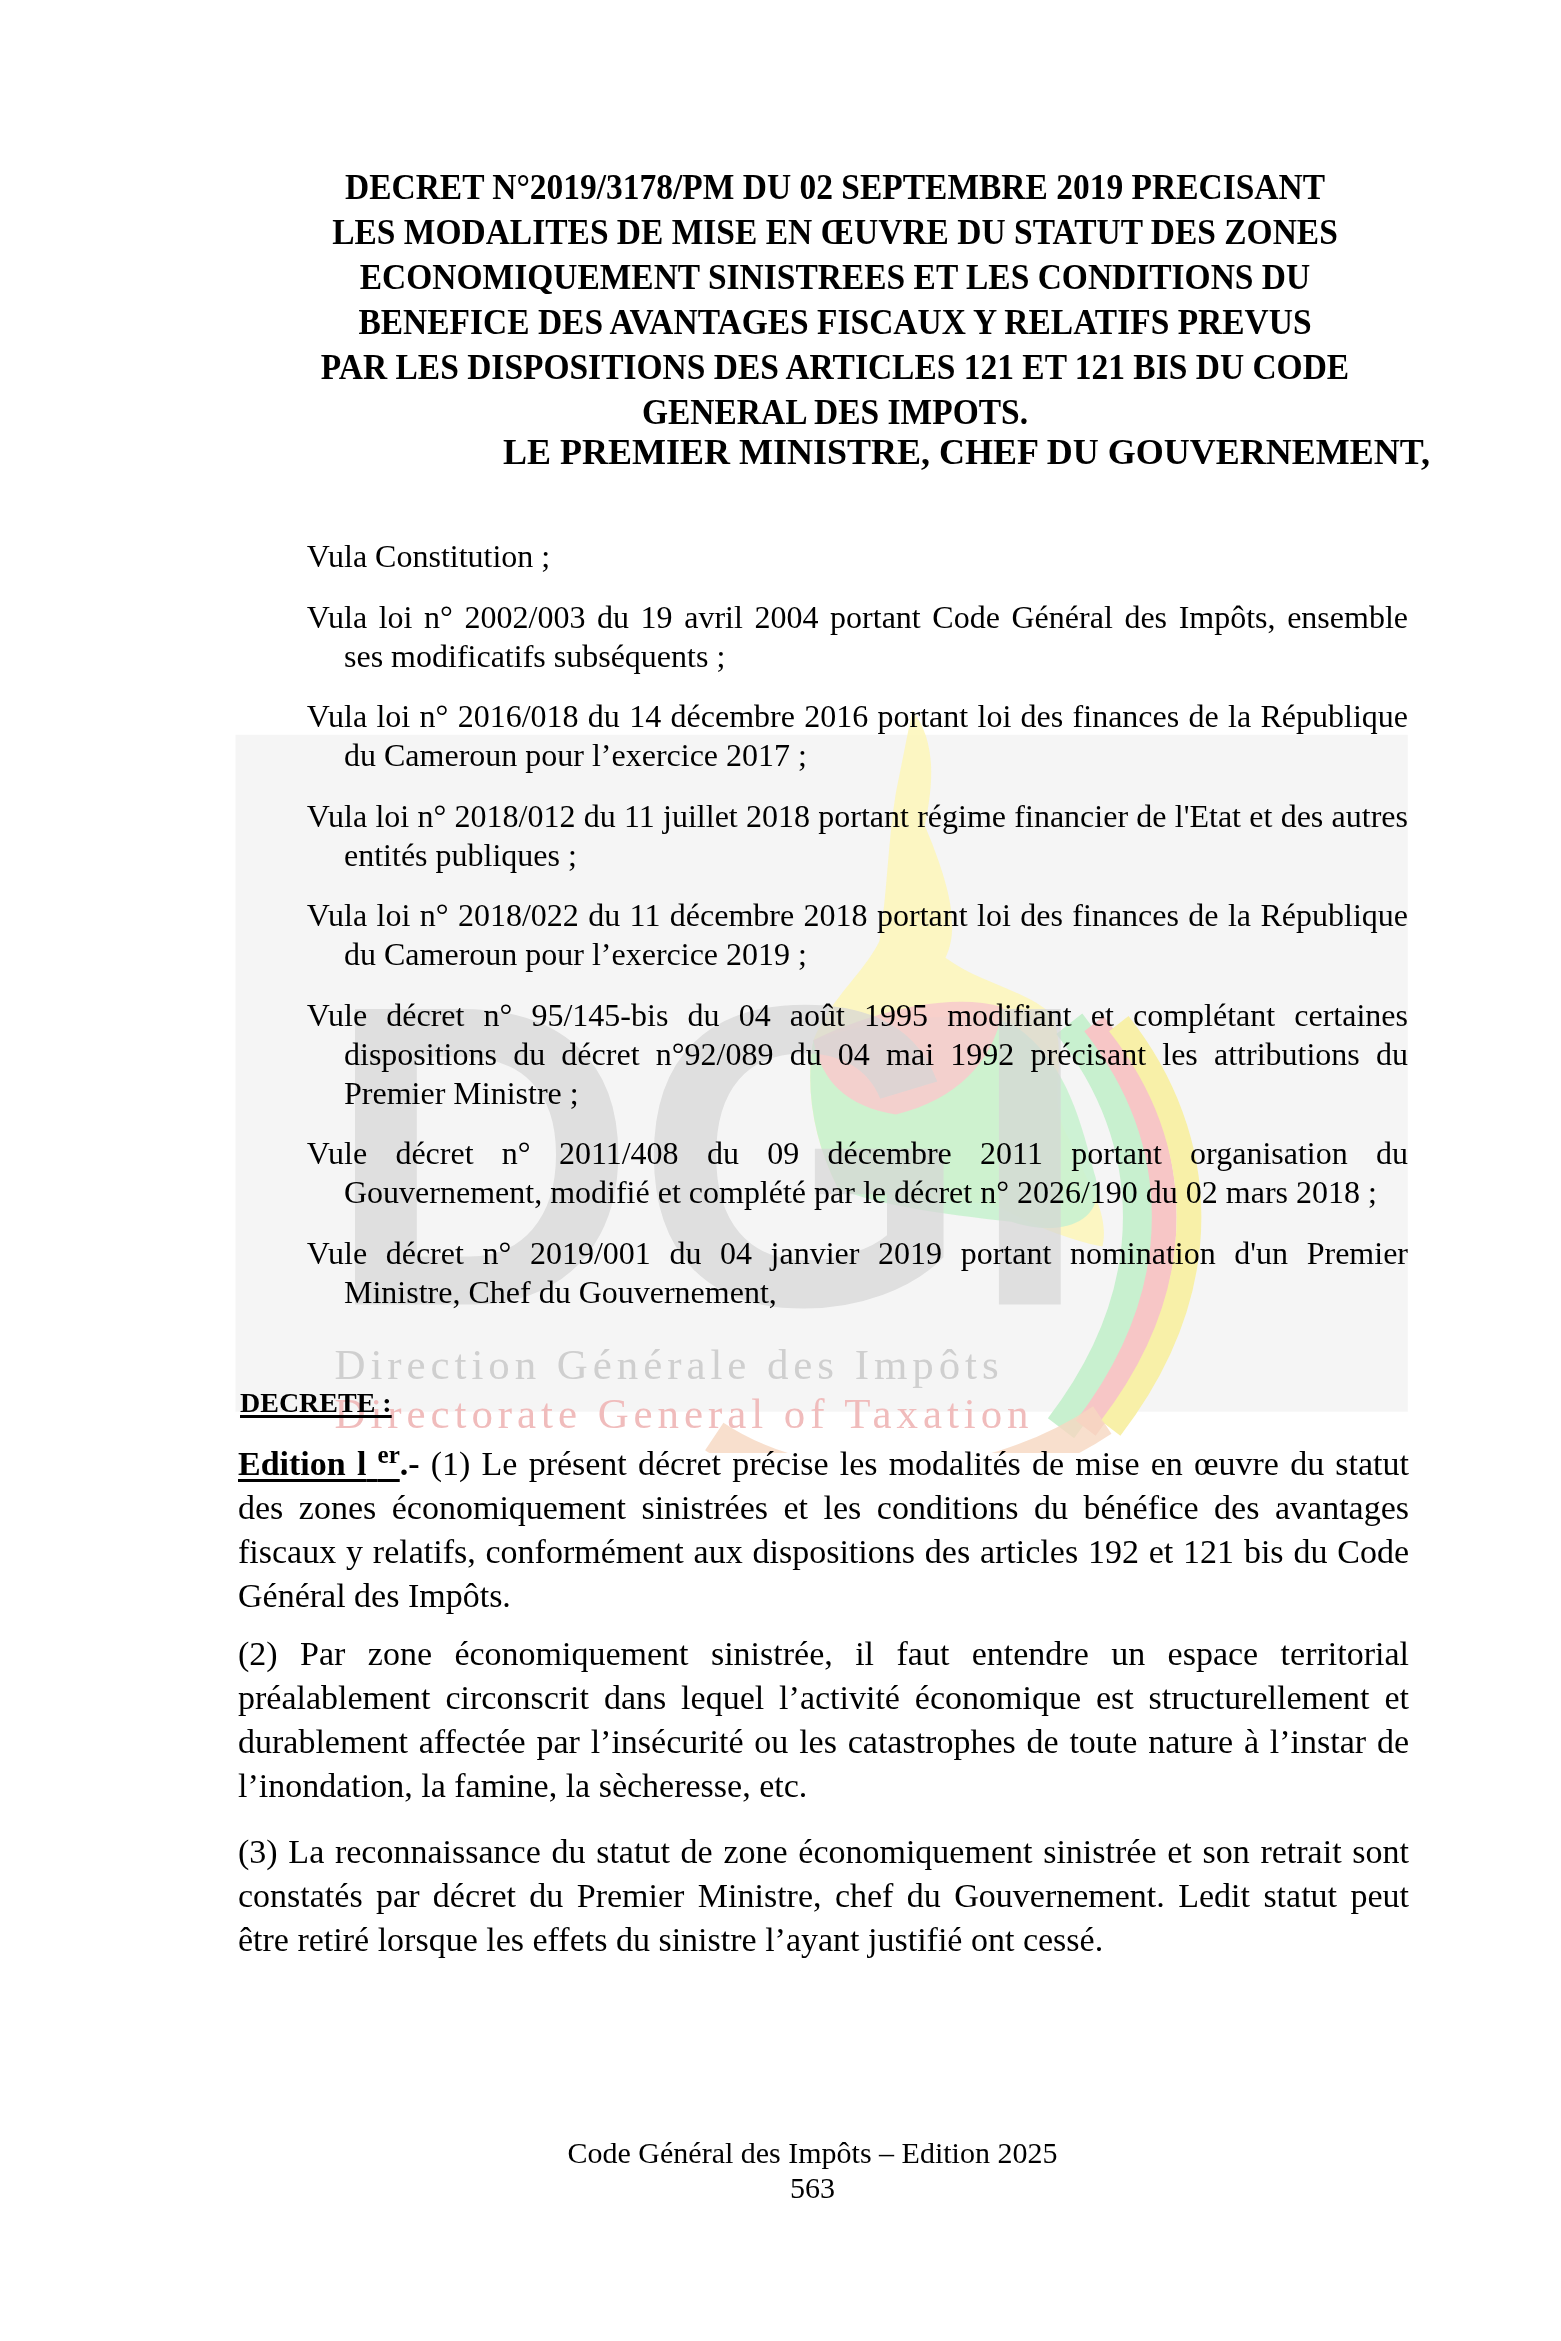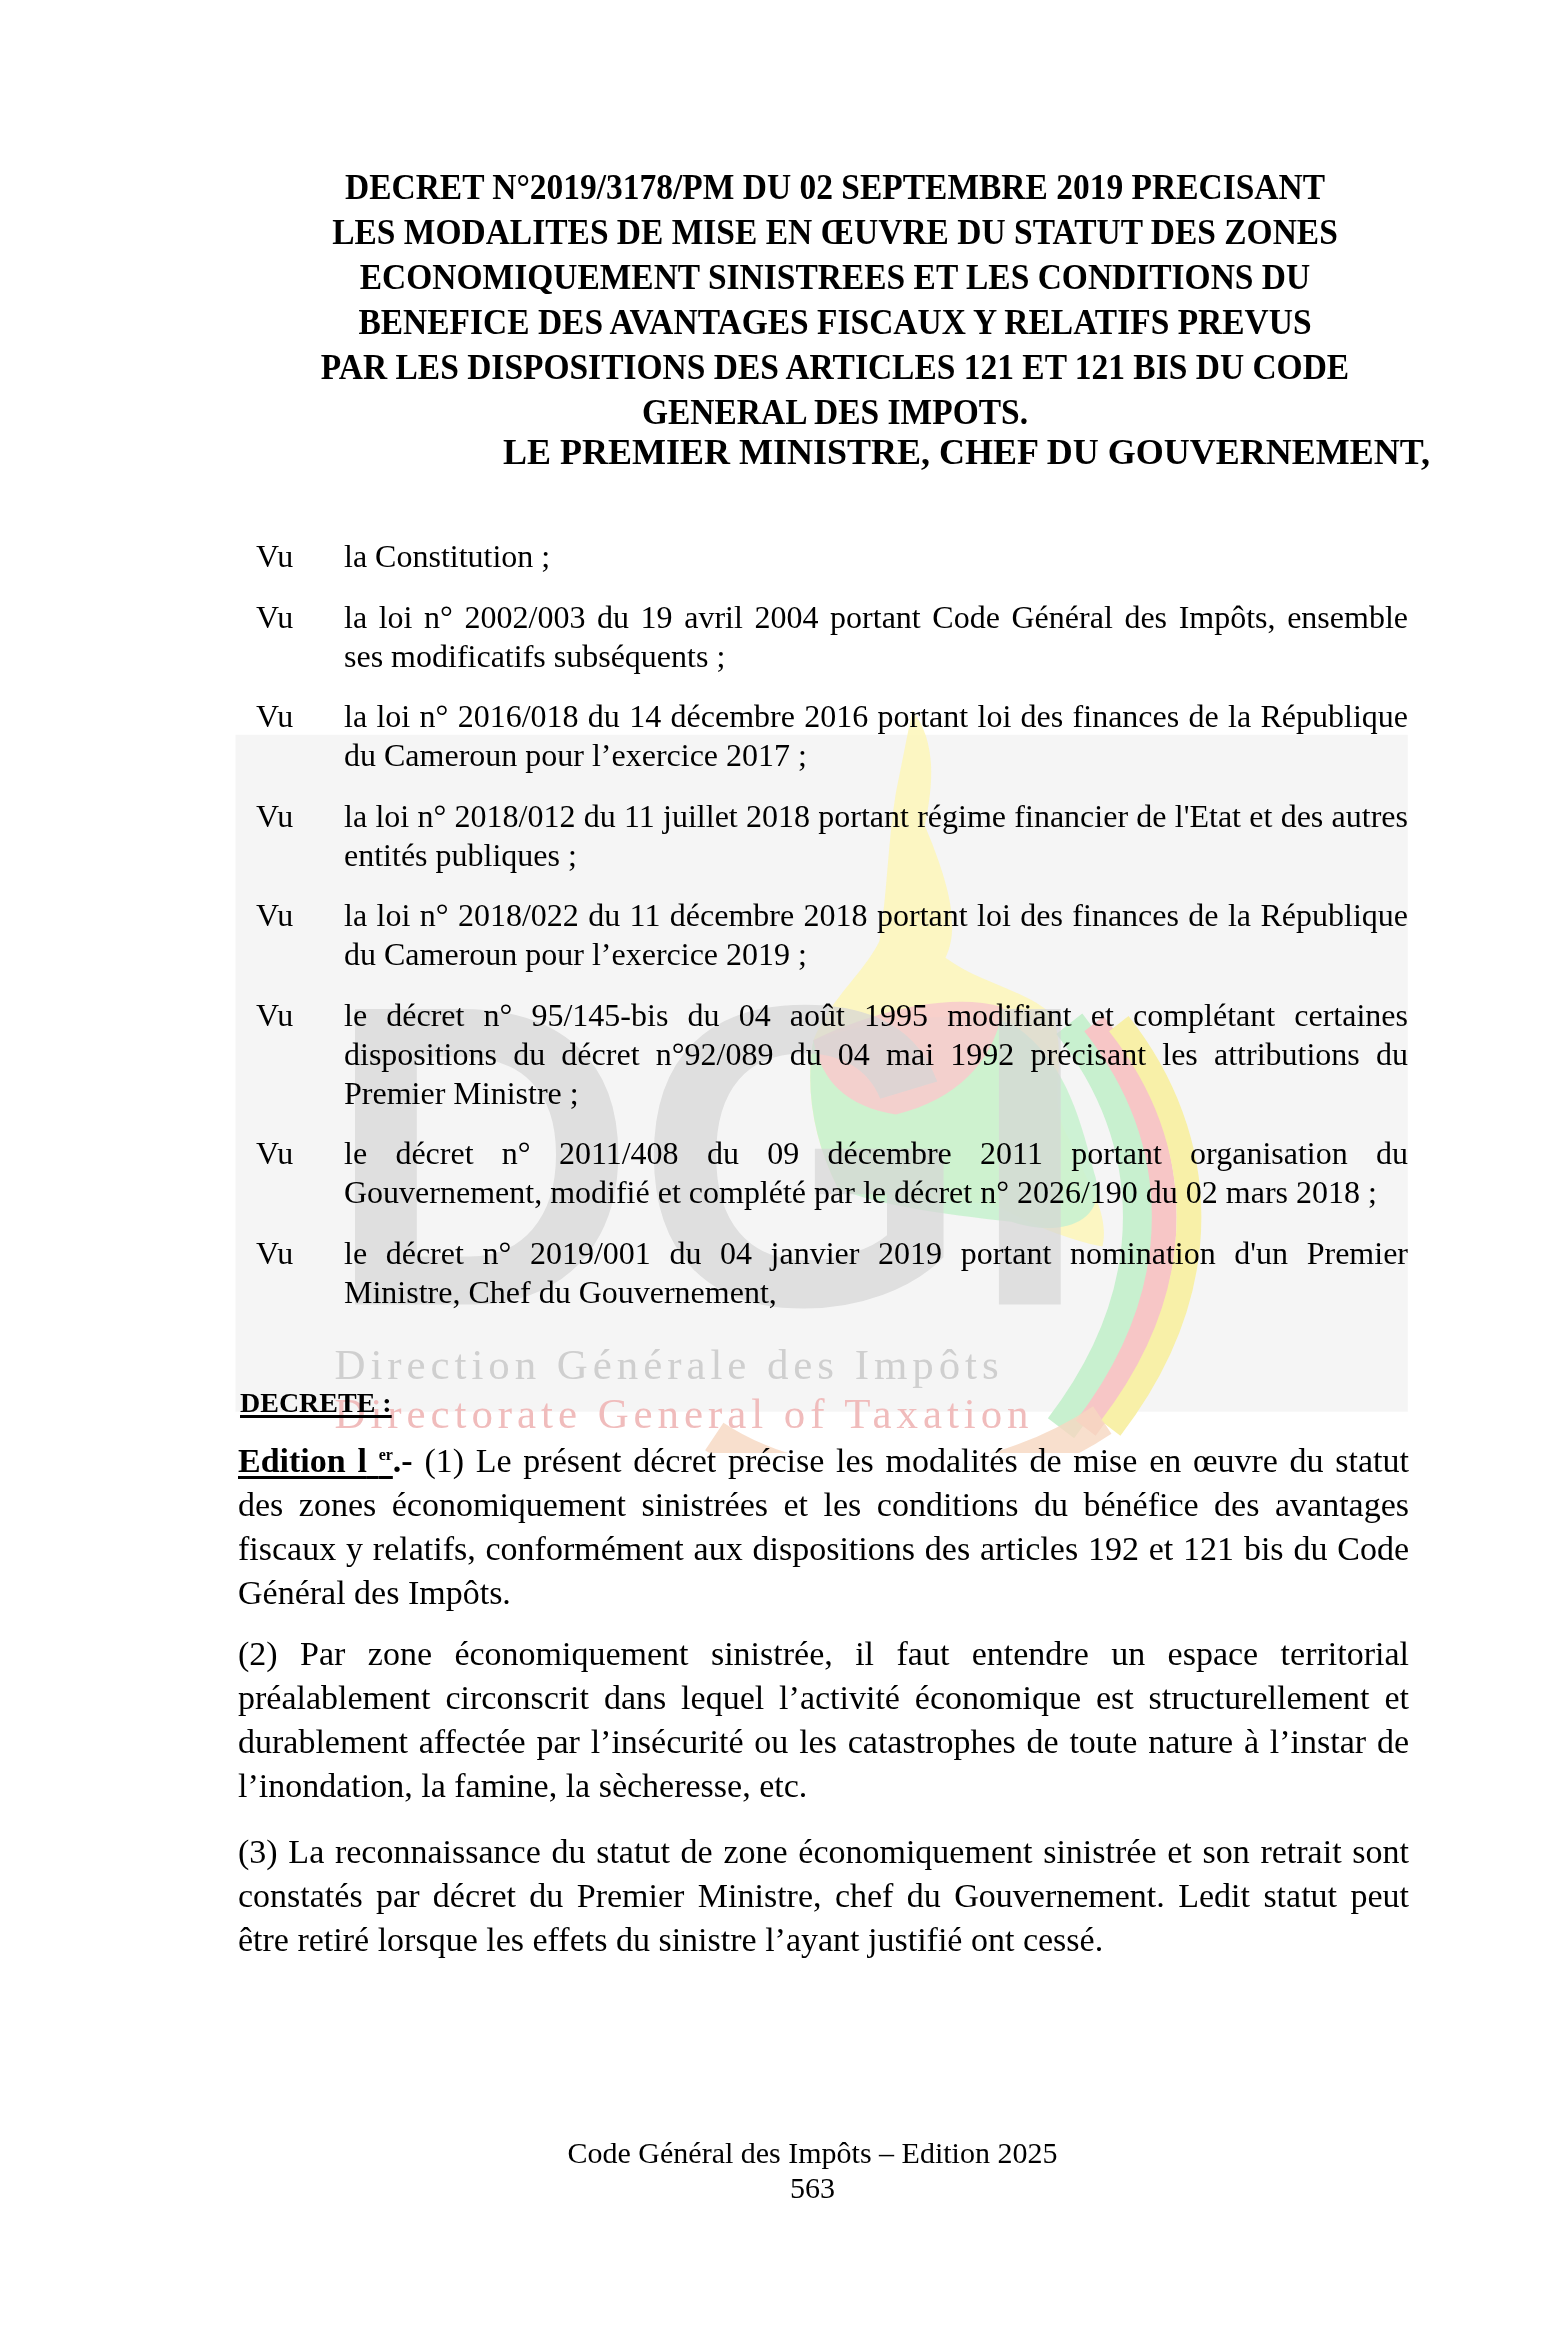--- a/index.html
+++ b/index.html
@@ -12,30 +12,30 @@
 
   .content { position: absolute; left: 0; top: 0; width: 1561px; z-index: 1; }
 
   .title { position: absolute; left: 240px; top: 165px; width: 1190px; text-align: center;
            font-weight: bold; font-size: 36px; line-height: 45px; transform: scaleX(0.93); transform-origin: center; }
   .subtitle { position: absolute; left: 240px; top: 430px; width: 1190px; text-align: right;
               font-weight: bold; font-size: 36px; line-height: 45px; }
 
   .visas { position: absolute; left: 256px; top: 537px; width: 1152px; }
   .visa { display: flex; font-size: 32px; line-height: 39px; margin-bottom: 21.5px; }
-  .visa-vu { width: 88px; flex: none; }
+  .visa-vu { width: 88px; flex: none; text-align: right; }
   .visa-text { flex: 1; text-align: justify; }
 
   .decrete { position: absolute; left: 240px; top: 1382px; width: 1190px; text-align: left;
              font-weight: bold; font-size: 28px; line-height: 41px; }
   .decrete span { text-decoration: underline; text-decoration-thickness: 3.3px; text-underline-offset: 3.3px; }
 
   .article { position: absolute; left: 238px; width: 1171px; font-size: 34px; line-height: 44px; text-align: justify; }
   .art-label { font-weight: bold; text-decoration: underline; text-decoration-thickness: 3.3px; text-underline-offset: 4.1px; }
-  .art-sup { font-size: 16px; vertical-align: super; font-weight: bold; }
+  .art-sup { font-size: 25px; vertical-align: super; font-weight: bold; }
 
   .footer { position: absolute; left: 0; width: 1561px; text-align: center; font-size: 30px; line-height: 35px; padding-left: 32px; }
 </style>
 </head>
 <body>
 
 <div class="watermark">
   <svg width="1198" height="743" viewBox="0 0 1450 900">
     <rect x="0" y="30" width="1420" height="820" fill="#f5f5f5"></rect>
 

